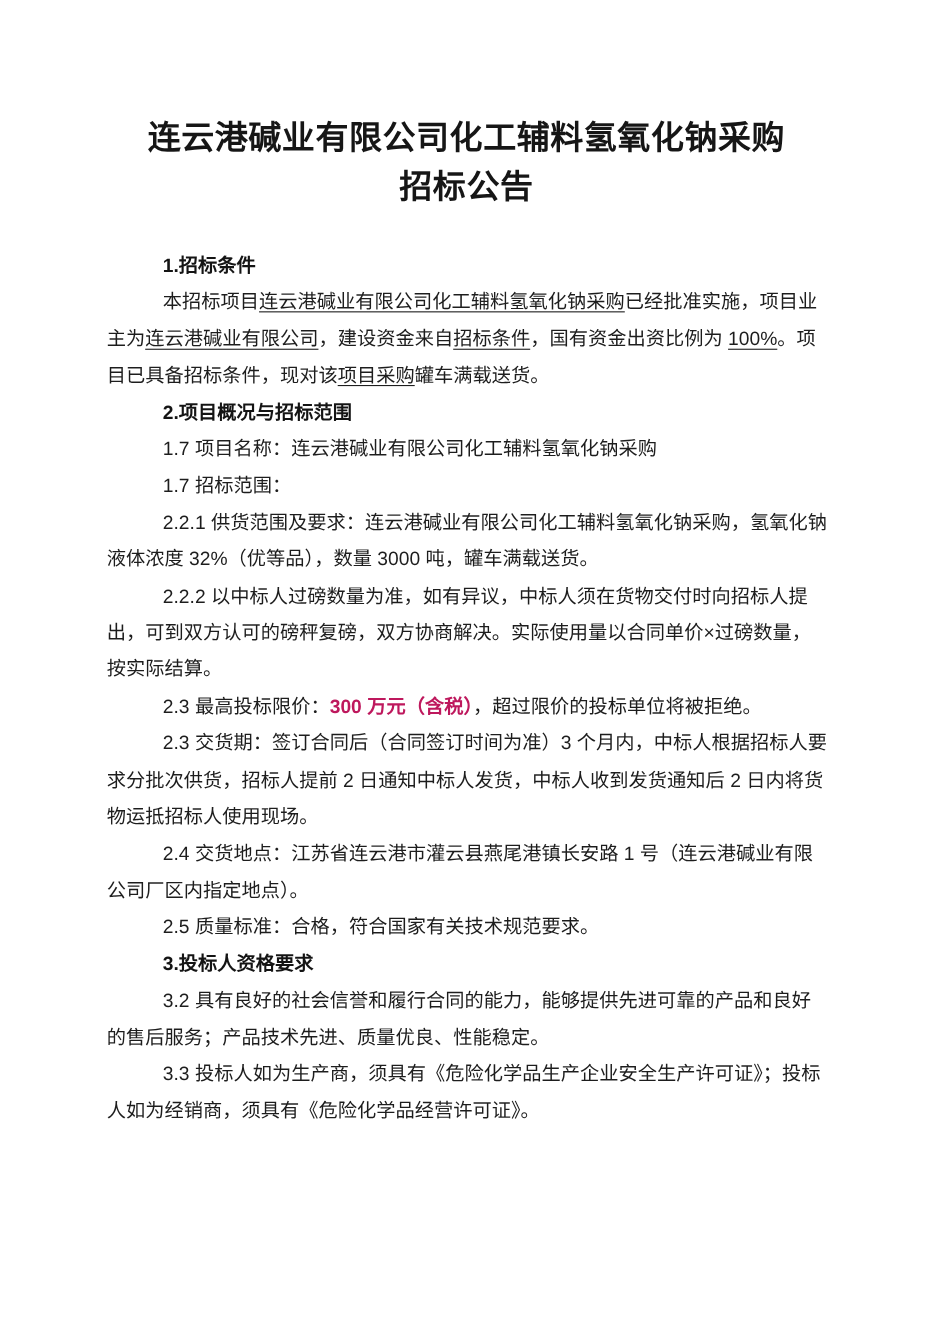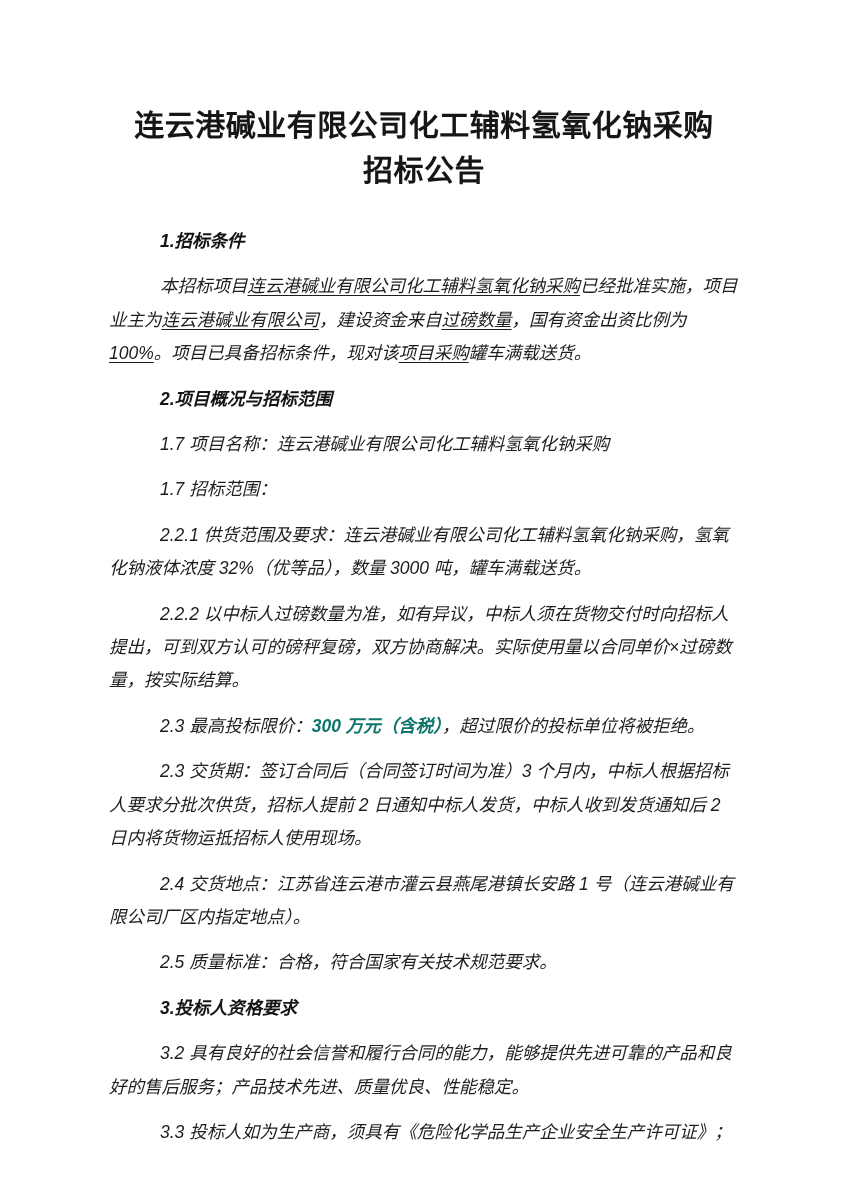--- a/index.html
+++ b/index.html
@@ -34,50 +34,49 @@
   }
   .doc-body {
     margin-top: 32px;
     padding: 0 96px 0 97px;
     font-size: 17.5px;
     line-height: 33.4px;
     color: #1d1d1d;
     overflow-wrap: break-word;
   }
   .doc-body p {
-    margin: 12px;
+    margin: 0;
     text-indent: 51px;
-    font-style: italic;
   }
   .doc-body p.heading {
     font-weight: 700;
     color: #141414;
   }
   .run-underline {
     text-decoration: underline;
     text-underline-offset: 3px;
     text-decoration-thickness: 1px;
   }
   .run-bold {
     font-weight: 700;
-    color: #0f766e;
+    color: #be185d;
   }
 </style>
 </head>
 <body>
 
 <div class="page">
   <h1 class="doc-title">
     <span>连云港碱业有限公司化工辅料氢氧化钠采购</span><br>
     <span>招标公告</span>
   </h1>
 
   <div class="doc-body">
       <p class="heading"><span>1.招标条件</span></p>
-      <p><span>本招标项目</span><span class="run-underline">连云港碱业有限公司化工辅料氢氧化钠采购</span><span>已经批准实施，项目业主为</span><span class="run-underline">连云港碱业有限公司</span><span>，建设资金来自</span><span class="run-underline">过磅数量</span><span>，国有资金出资比例为 </span><span class="run-underline">100%</span><span>。项目已具备招标条件，现对该</span><span class="run-underline">项目采购</span><span>罐车满载送货。</span></p>
+      <p><span>本招标项目</span><span class="run-underline">连云港碱业有限公司化工辅料氢氧化钠采购</span><span>已经批准实施，项目业主为</span><span class="run-underline">连云港碱业有限公司</span><span>，建设资金来自</span><span class="run-underline">招标条件</span><span>，国有资金出资比例为 </span><span class="run-underline">100%</span><span>。项目已具备招标条件，现对该</span><span class="run-underline">项目采购</span><span>罐车满载送货。</span></p>
       <p class="heading"><span>2.项目概况与招标范围</span></p>
       <p><span>1.7 项目名称：连云港碱业有限公司化工辅料氢氧化钠采购</span></p>
       <p><span>1.7 招标范围：</span></p>
       <p><span>2.2.1 供货范围及要求：连云港碱业有限公司化工辅料氢氧化钠采购，氢氧化钠液体浓度 32%（优等品），数量 3000 吨，罐车满载送货。</span></p>
       <p><span>2.2.2 以中标人过磅数量为准，如有异议，中标人须在货物交付时向招标人提出，可到双方认可的磅秤复磅，双方协商解决。实际使用量以合同单价×过磅数量，按实际结算。</span></p>
       <p><span>2.3  最高投标限价：</span><span class="run-bold">300 万元（含税）</span><span>，超过限价的投标单位将被拒绝。</span></p>
       <p><span>2.3 交货期：签订合同后（合同签订时间为准）3 个月内，中标人根据招标人要求分批次供货，招标人提前 2 日通知中标人发货，中标人收到发货通知后 2 日内将货物运抵招标人使用现场。</span></p>
       <p><span>2.4 交货地点：江苏省连云港市灌云县燕尾港镇长安路 1 号（连云港碱业有限公司厂区内指定地点）。</span></p>
       <p><span>2.5 质量标准：合格，符合国家有关技术规范要求。</span></p>
       <p class="heading"><span>3.投标人资格要求</span></p>

